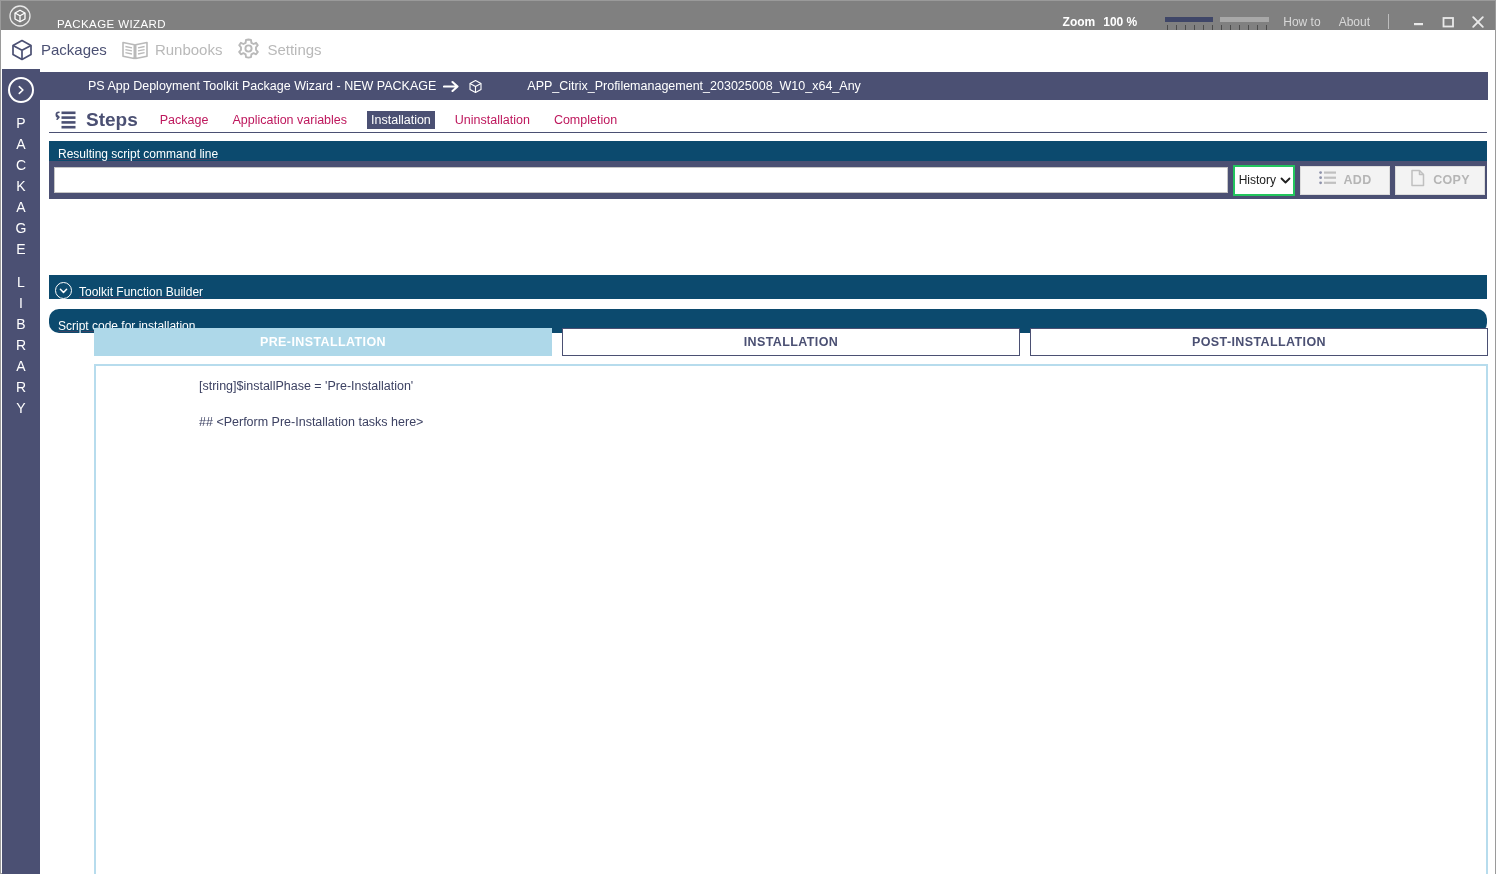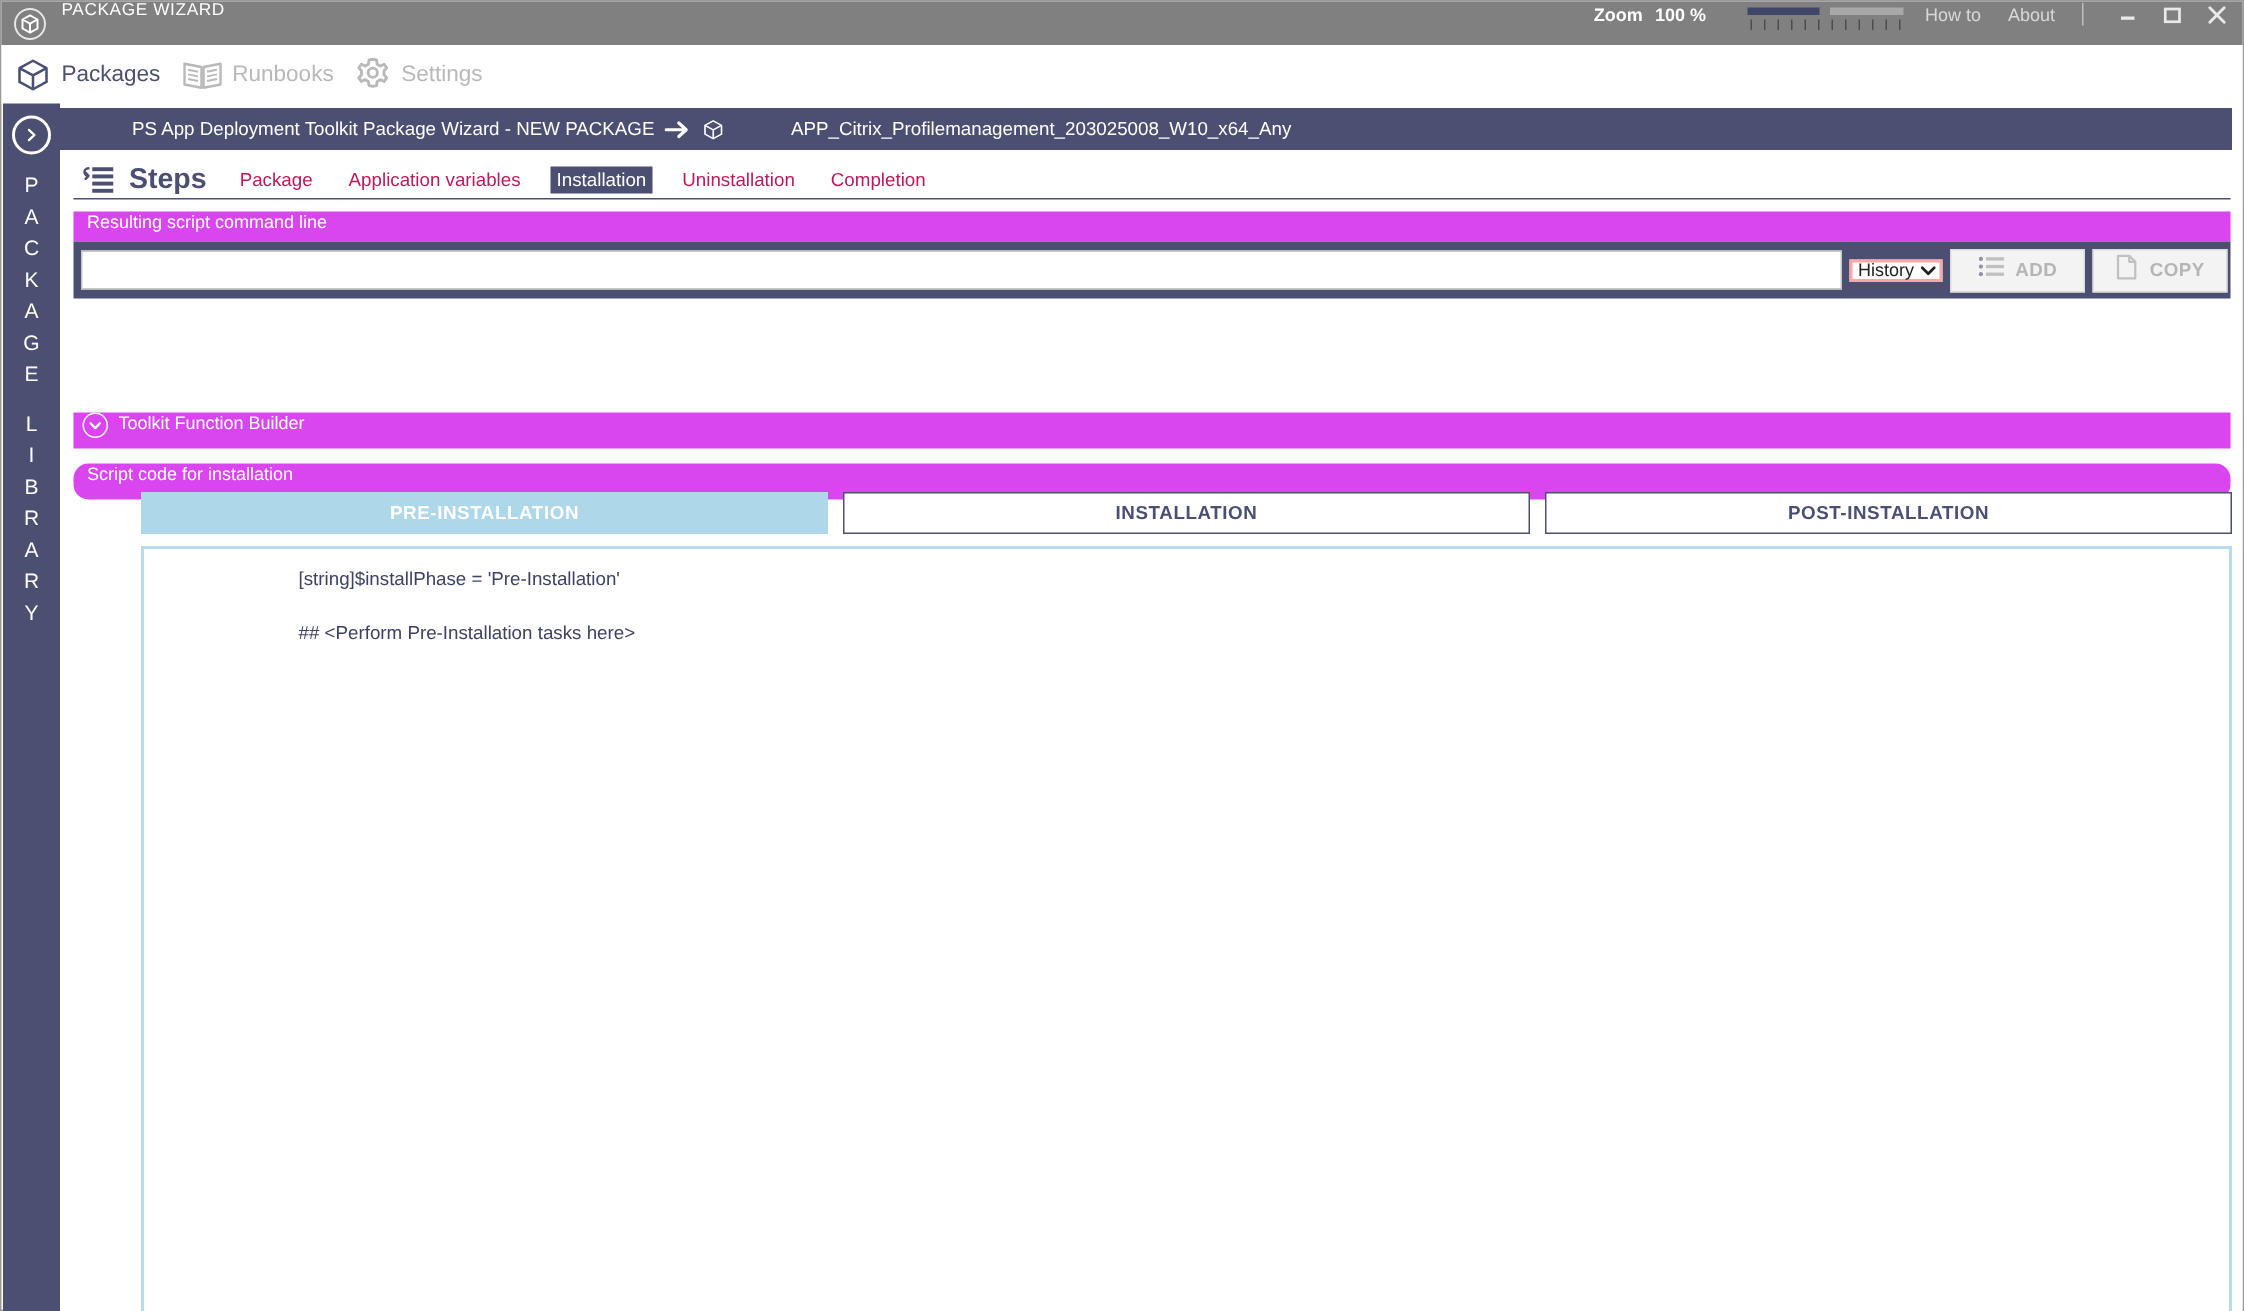--- a/index.html
+++ b/index.html
@@ -26,21 +26,22 @@
   }
 
   
   .titlebar {
     position: absolute;
     left: 0; top: 0;
     width: 1494px;
     height: 29px;
     background: #808080;
     display: flex;
-    align-items: flex-start;
+    align-items: flex-end;
+    gap: 16px;
   }
   .tb-logo {
     width: 30px; height: 29px;
     display: flex; align-items: center; justify-content: center;
     margin-left: 4px;
   }
   .tb-title {
     color: #ffffff;
     font-size: 11.5px;
     letter-spacing: 0.4px;
@@ -239,25 +240,26 @@
     position: absolute;
     left: 9px; top: 63px;
     width: 1438px;
     height: 1px;
     background: #4b5073;
   }
 
   
   .panel-header {
     position: absolute;
-    background: #d946ef;
-    display: flex;
-    align-items: flex-start;
+    background: #0c4a6e;
+    display: flex;
+    align-items: flex-end;
     box-sizing: border-box;
     padding-left: 9px;
+    text-decoration: underline;
   }
   .panel-header-text {
     color: #ffffff;
     font-size: 12px;
     white-space: nowrap;
   }
   #cmdHeader { left: 9px; top: 72px; width: 1438px; height: 20px; }
 
   .cmd-row {
     position: absolute;
@@ -277,23 +279,23 @@
     border: 1px solid #c6c6c6;
     box-sizing: border-box;
     margin-left: 3px;
     font-family: "Liberation Sans", sans-serif;
     font-size: 12px;
     color: #333;
     padding: 0 5px;
     outline: none;
   }
   .history-sel {
-    height: 15px;
+    height: 31px;
     margin-left: 5px;
-    border: 2px solid #fca5a5;
+    border: 2px solid #22c55e;
     background: #ffffff;
     font-family: "Liberation Sans", sans-serif;
     font-size: 12px;
     color: #202020;
     padding: 0 2px 0 4px;
     box-sizing: border-box;
     display: flex;
     align-items: center;
     cursor: default;
     text-align: right;

